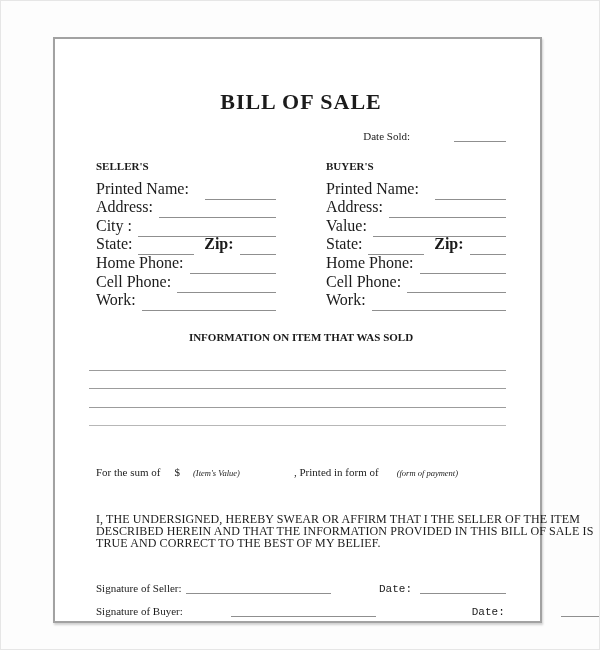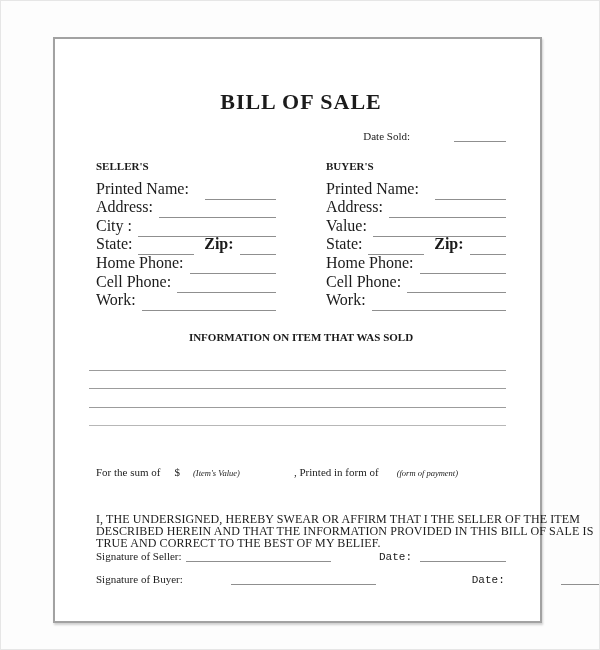--- a/index.html
+++ b/index.html
@@ -110,21 +110,21 @@
     line-height: 11.8px;
     white-space: pre;
     letter-spacing: 0.1px;
   }
   .sig-row {
     display: flex;
     align-items: baseline;
     font-size: 11px;
     height: 18px;
   }
-  .sig-row.first { }
+  .sig-row.first { margin-top: 32px; }
   .sig-row.second { margin-top: 5px; gap: 48px; }
   .sig-row .sig-lbl { width: 90px; white-space: nowrap; }
   .sig-row .sig-fill { width: 145px; flex: none; }
   .sig-row .spacer { flex: 1; }
   .sig-row .date-lbl { white-space: nowrap; font-family: Liberation Mono, monospace; }
   .sig-row .date-fill { width: 86px; flex: none; margin-left: 8px; }
 </style>
 </head>
 <body>
 

